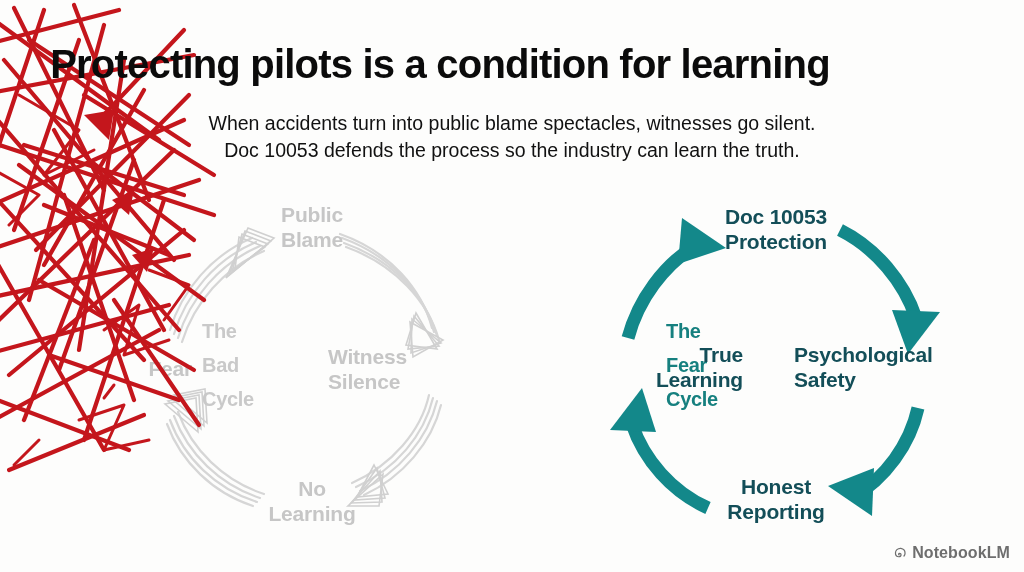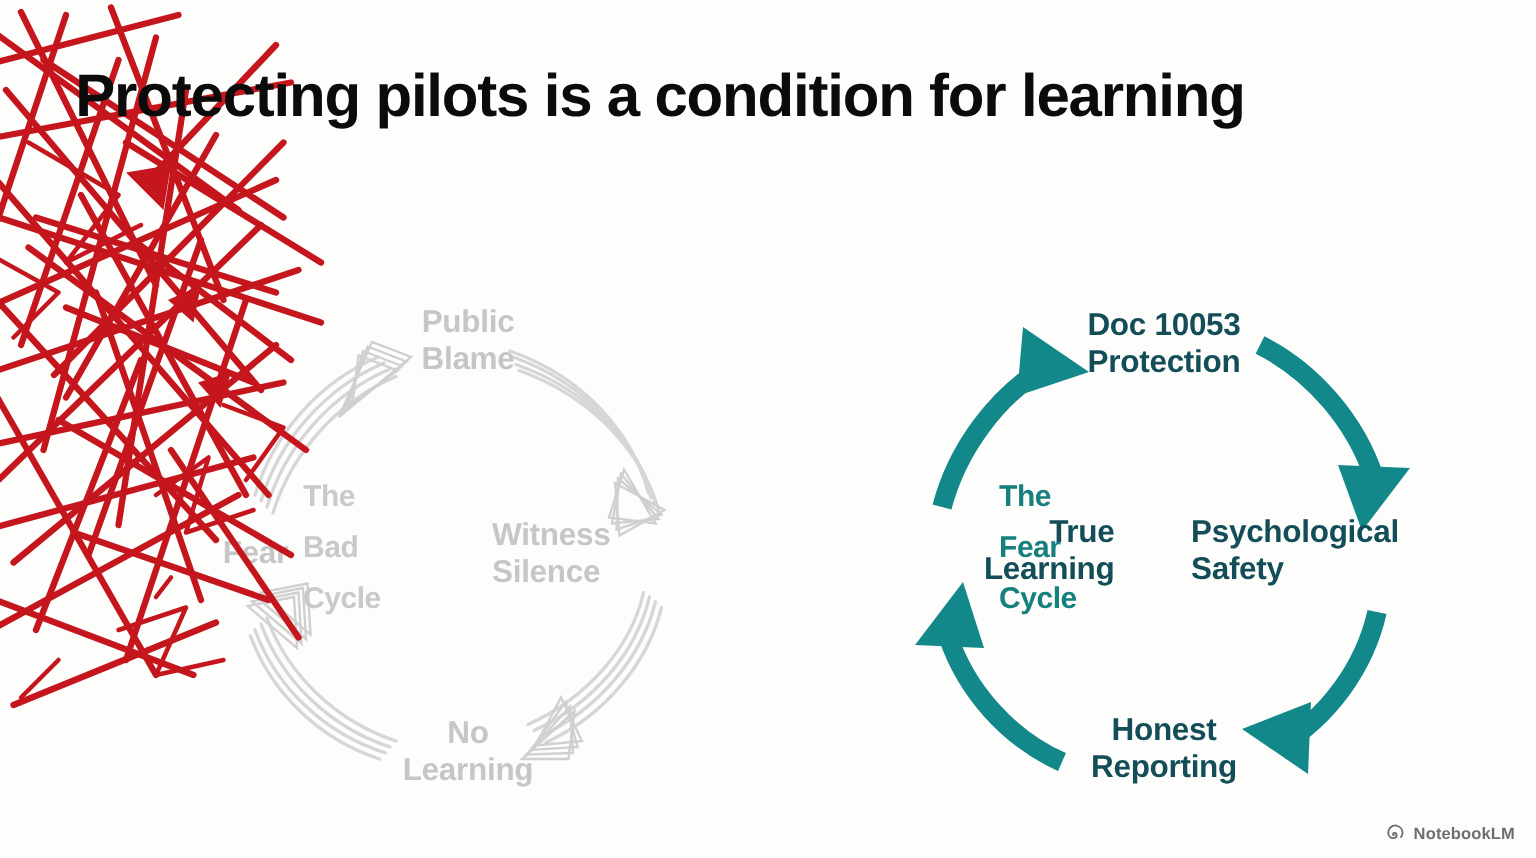--- a/index.html
+++ b/index.html
@@ -121,34 +121,38 @@
   #watermark {
     position: absolute;
     right: 14px;
     bottom: 10px;
     display: flex;
     align-items: center;
     gap: 5px;
     z-index: 50;
   }
   #watermark .wm-text {
-    font-size: 11px;
+    font-size: 16px;
     font-weight: bold;
     color: #6e6e6e;
     letter-spacing: 0.1px;
   }
   #watermark .wm-logo { display: block; }
 </style>
 </head>
 <body>
 
 <div id="slide">
 
   <div id="title">Protecting pilots is a condition for learning</div>
 
+  <div id="subtitle">
+    <span class="sub-line">When accidents turn into public blame spectacles, witnesses go silent.</span>
+    <span class="sub-line">Doc 10053 defends the process so the industry can learn the truth.</span>
+  </div>
 
   <svg id="scribble" viewBox="0 0 300 500" fill="none" xmlns="http://www.w3.org/2000/svg">
     <g stroke="#c4161c" stroke-width="4.2" stroke-linecap="round" stroke-linejoin="round" fill="none">
       <path d="M10 20 L175 140"></path>
       <path d="M30 8 L120 190"></path>
       <path d="M-5 95 L210 55"></path>
       <path d="M60 10 L10 160"></path>
       <path d="M95 40 L30 230"></path>
       <path d="M0 140 L230 215"></path>
       <path d="M8 205 L200 120"></path>

